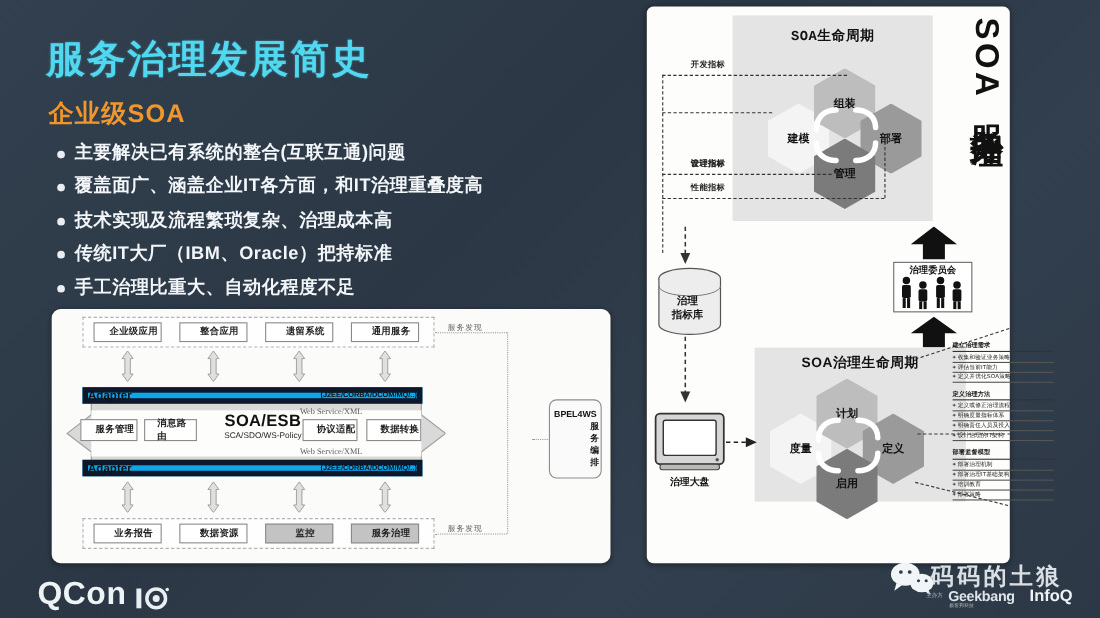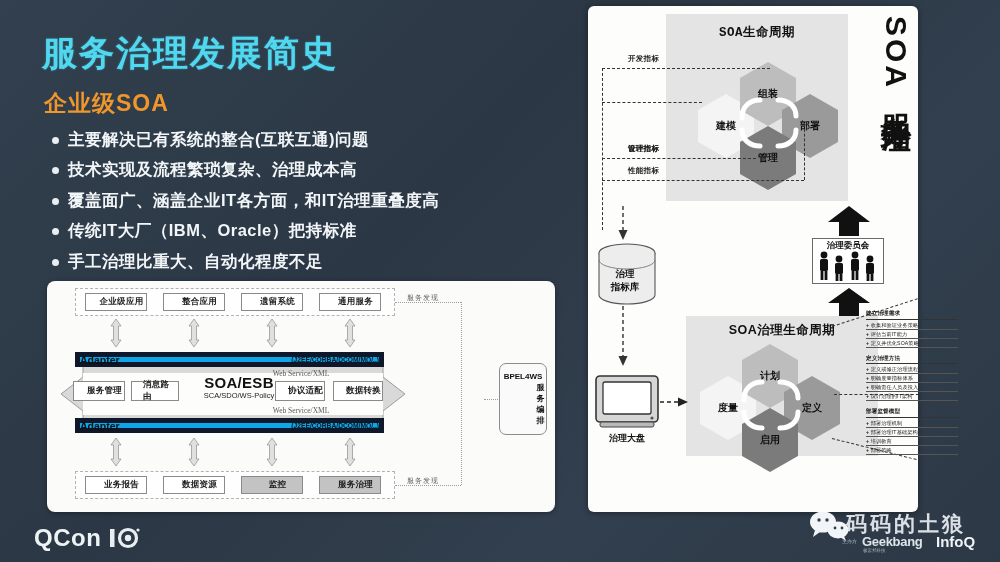--- a/index.html
+++ b/index.html
@@ -85,21 +85,21 @@
   .uddi-box.small .l2 { font-size: 8px; margin-left: 35px; }
   .disc-label {
     position: absolute; font-size: 7px; color: #666; letter-spacing: 1px;
   }
   .dotline { position: absolute; border-top: 1px dotted #9d9d9d; }
   .dotline-v { position: absolute; border-left: 1px dotted #9d9d9d; }
 
   
   #qcon-logo {
     position: absolute; left: 34px; top: 524px;
-    font-size: 24px; font-weight: 700; color: #eef3f6; letter-spacing: .5px;
+    font-size: 29px; font-weight: 700; color: #eef3f6; letter-spacing: .5px;
     display: flex; align-items: center;
   }
   #qcon-mark {
     display: inline-block; margin-left: 7px; position: relative;
     width: 34px; height: 22px;
   }
 
   
   #right-panel {
     position: absolute; left: 588px; top: 6px;
@@ -207,25 +207,25 @@
   <div id="page-title">服务治理发展简史</div>
   <div id="page-subtitle">企业级SOA</div>
 
   <div id="bullet-list">
     <div class="bullet-row">
       <span class="bullet-dot"></span>
       <span class="bullet-text">主要解决已有系统的整合(互联互通)问题</span>
     </div>
     <div class="bullet-row">
       <span class="bullet-dot"></span>
-      <span class="bullet-text">技术实现及流程繁琐复杂、治理成本高</span>
+      <span class="bullet-text">覆盖面广、涵盖企业IT各方面，和IT治理重叠度高</span>
     </div>
     <div class="bullet-row">
       <span class="bullet-dot"></span>
-      <span class="bullet-text">覆盖面广、涵盖企业IT各方面，和IT治理重叠度高</span>
+      <span class="bullet-text">技术实现及流程繁琐复杂、治理成本高</span>
     </div>
     <div class="bullet-row">
       <span class="bullet-dot"></span>
       <span class="bullet-text">传统IT大厂（IBM、Oracle）把持标准</span>
     </div>
     <div class="bullet-row">
       <span class="bullet-dot"></span>
       <span class="bullet-text">手工治理比重大、自动化程度不足</span>
     </div>
   </div>

